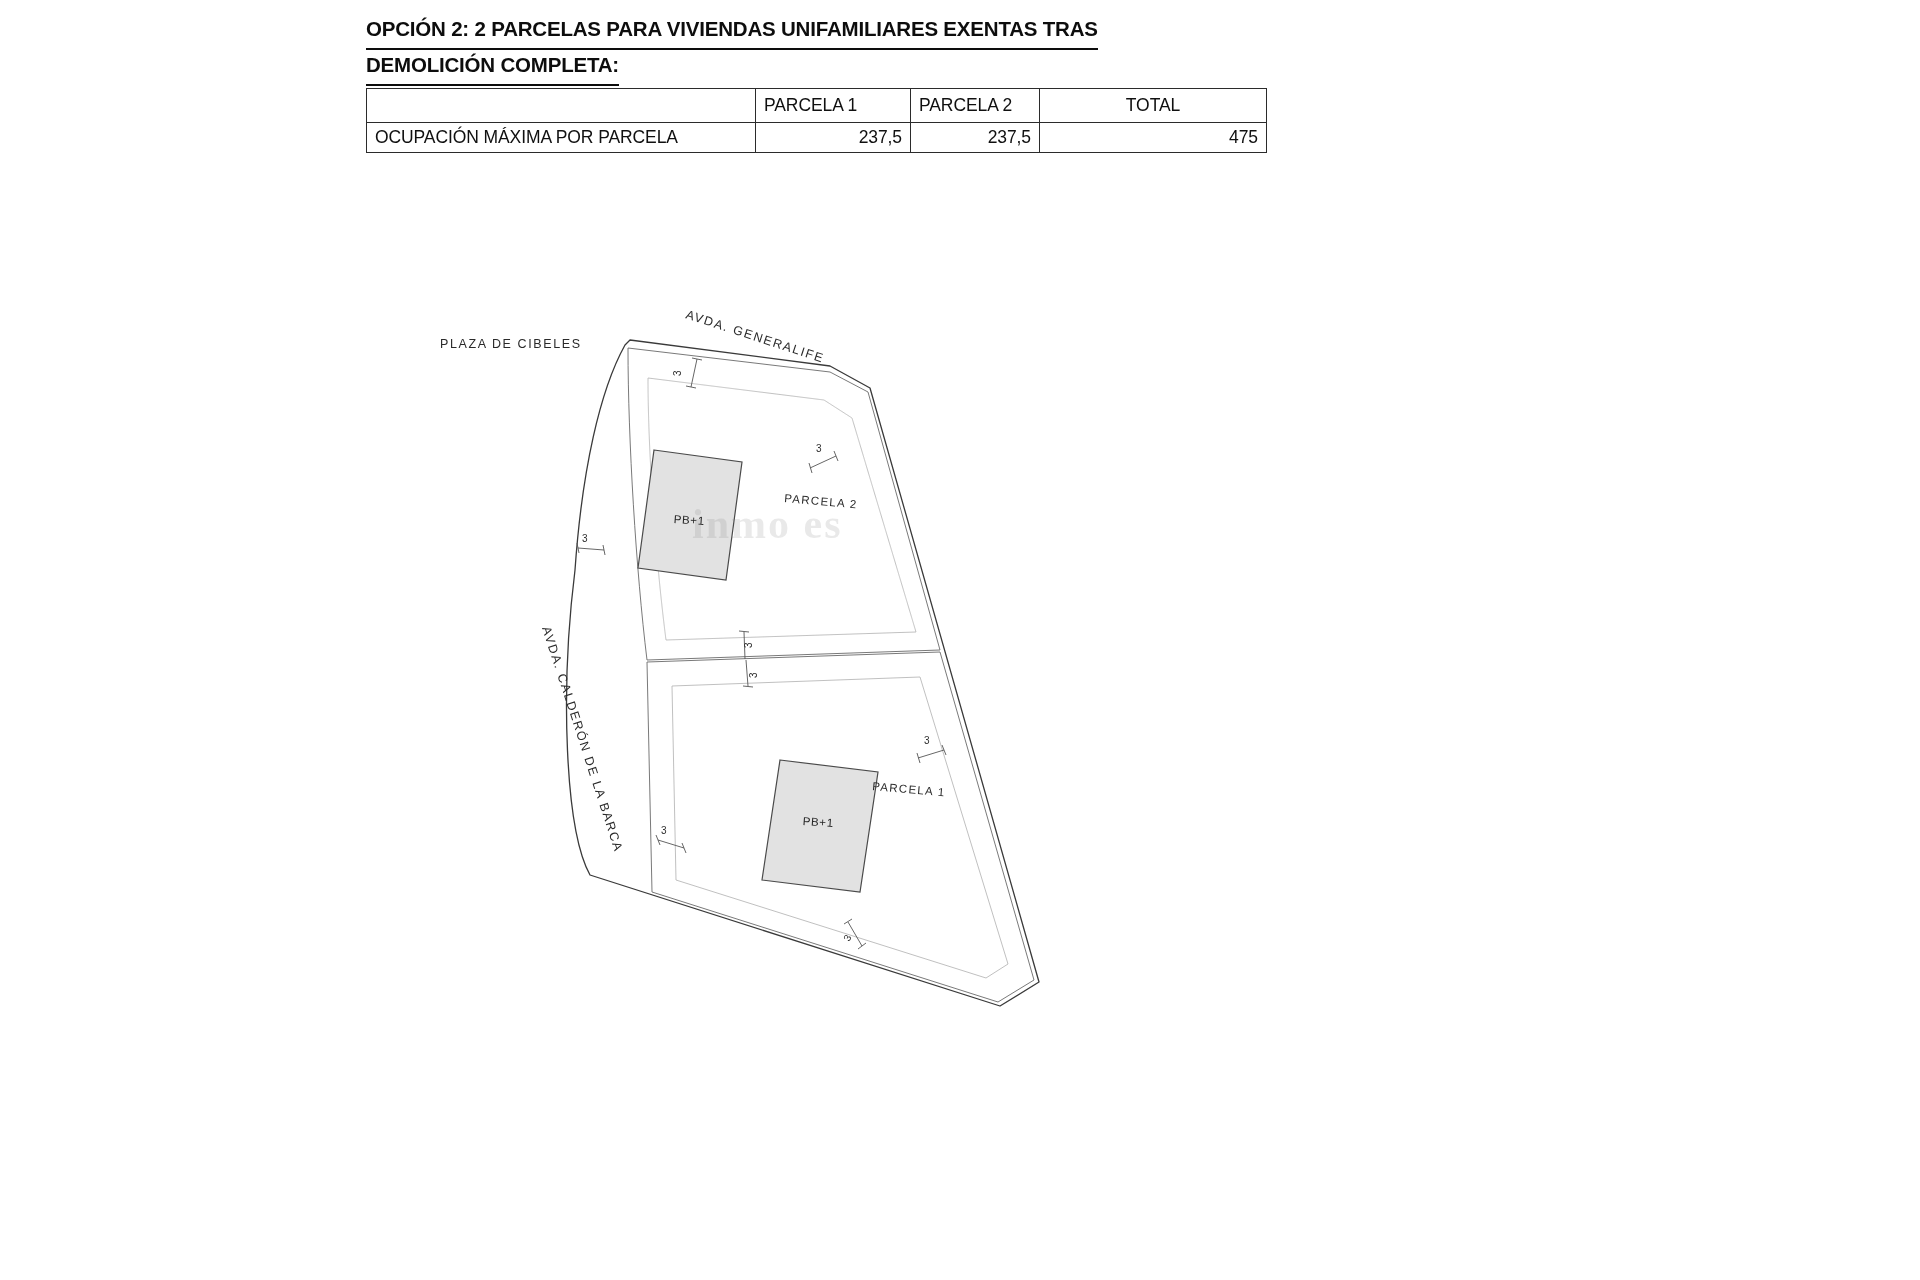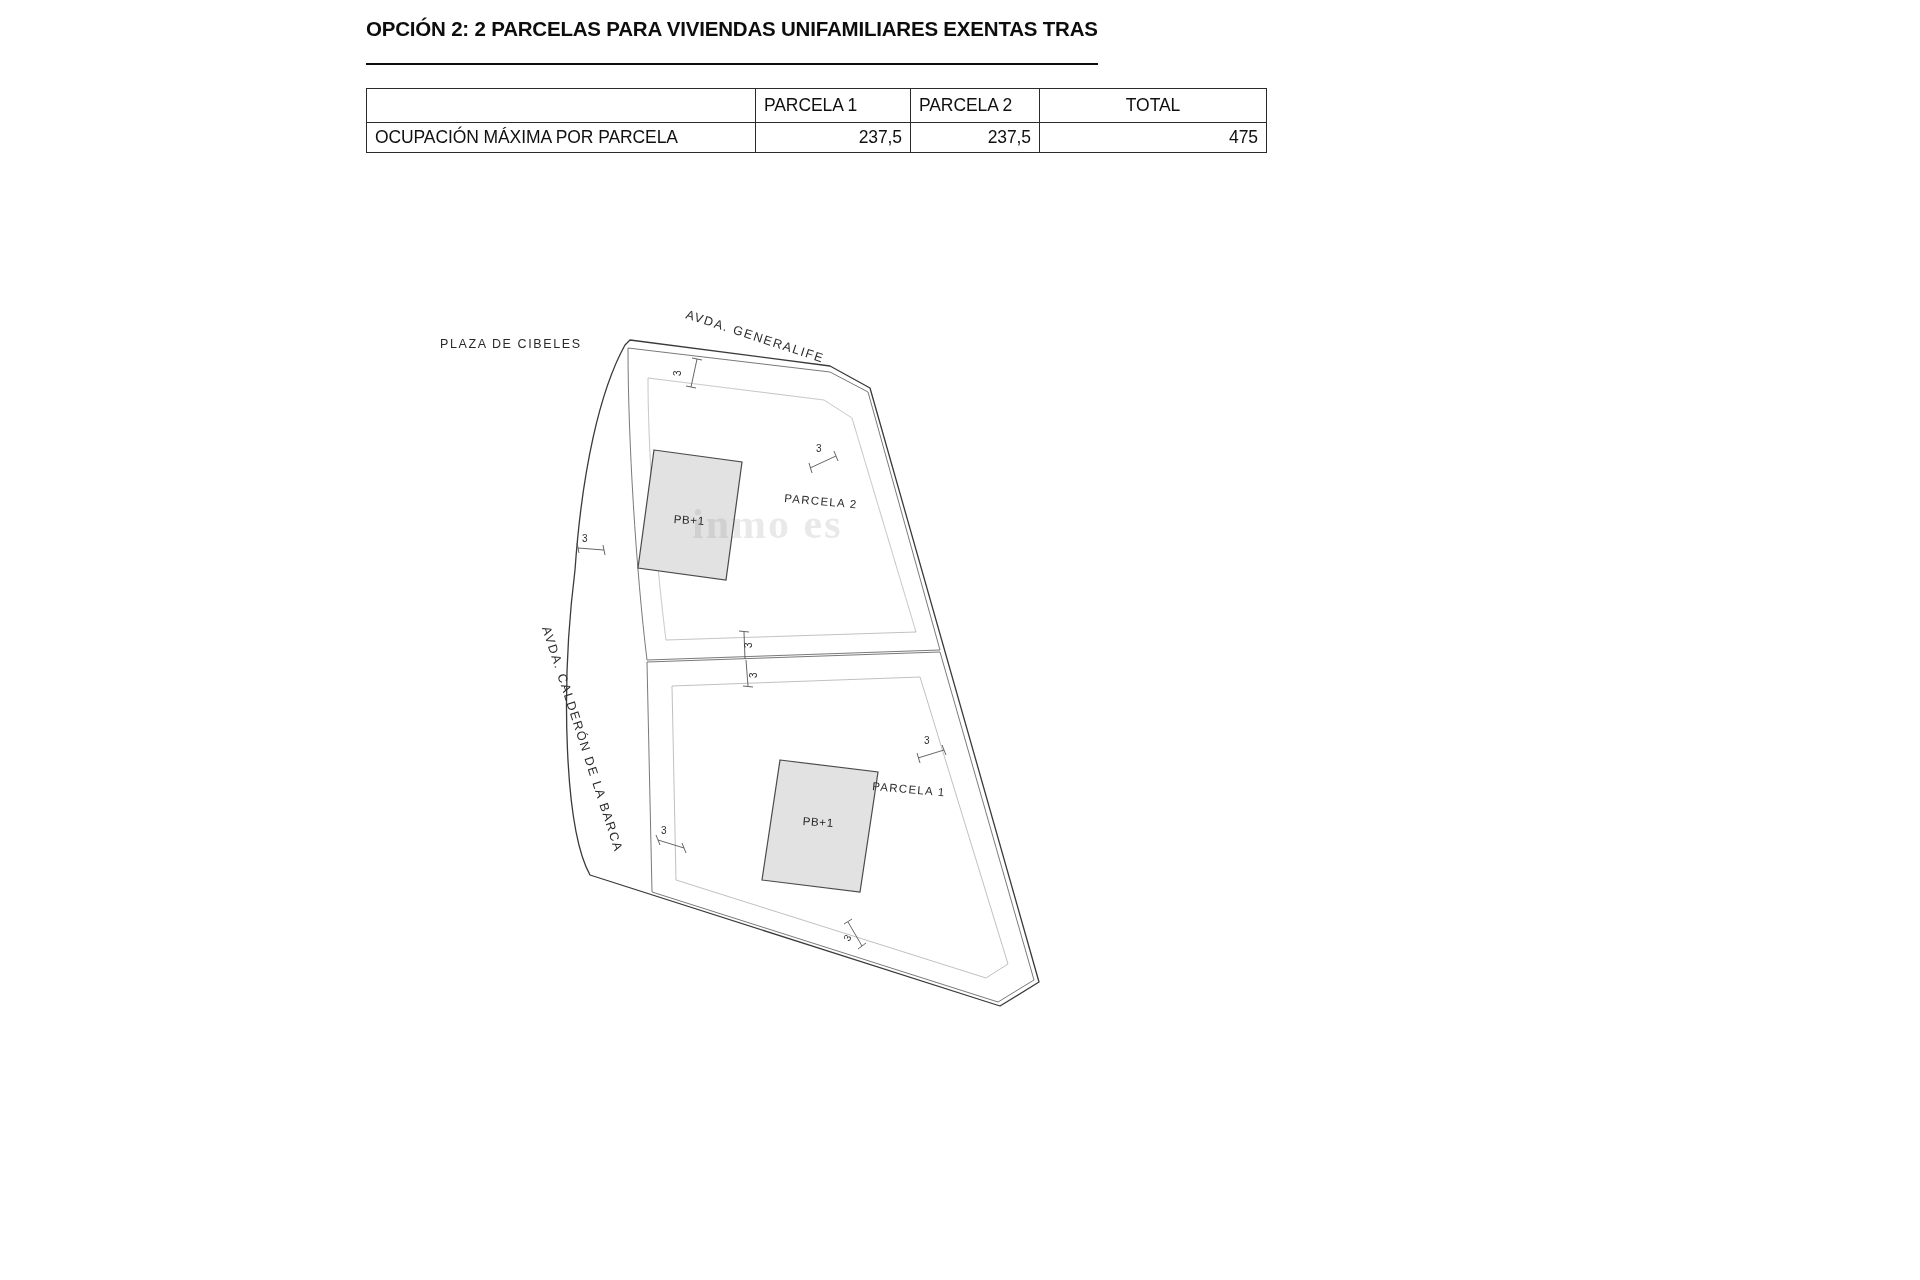--- a/index.html
+++ b/index.html
@@ -24,21 +24,21 @@
     width: 760px;
   }
   #title-block .title-line {
     font-size: 20.5px;
     font-weight: bold;
     letter-spacing: -0.2px;
     line-height: 30px;
     color: #0d0d0d;
     display: inline-block;
     border-bottom: 2px solid #0d0d0d;
-    padding-bottom: 19px;
+    padding-bottom: 4px;
     white-space: nowrap;
   }
   #title-block .title-row { line-height: 32px; }
 
   
   #spec-table {
     position: absolute;
     left: 366px;
     top: 88px;
     width: 832px;
@@ -116,20 +116,23 @@
     font-family: "Liberation Serif", serif;
     margin-left: 12px;
   }
 </style>
 </head>
 <body>
 
 <div id="title-block">
   <div class="title-row">
     <span class="title-line">OPCIÓN 2: 2 PARCELAS PARA VIVIENDAS UNIFAMILIARES EXENTAS TRAS</span>
+  </div>
+  <div class="title-row">
+    <span class="title-line">DEMOLICIÓN COMPLETA:</span>
   </div>
 </div>
 
 <table id="spec-table">
   <thead>
     <tr>
       <td class="col-label"></td>
       <td class="col-p1">PARCELA 1</td>
       <td class="col-p2">PARCELA 2</td>
       <td class="col-total">TOTAL</td>

